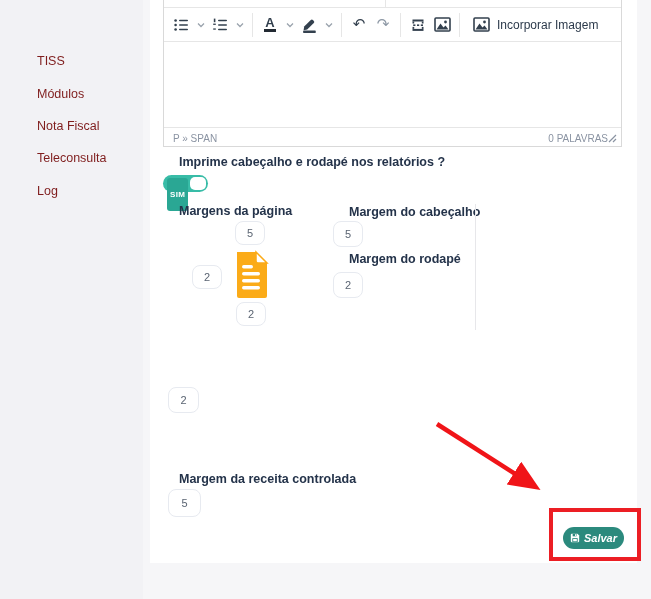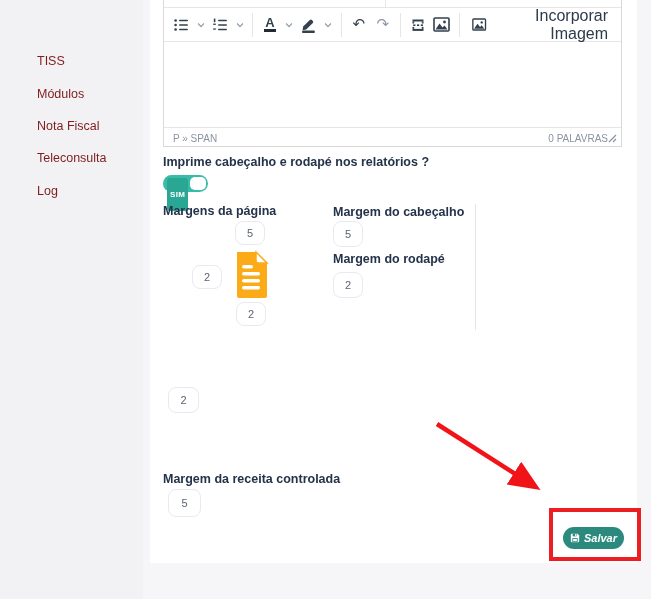--- a/index.html
+++ b/index.html
@@ -23,28 +23,28 @@
   .tb-cut{position:relative;height:7px;border-bottom:1px solid #e6e6e6;}
   .tb-cut .tick{position:absolute;left:221px;top:0;width:1px;height:7px;background:#e6e6e6;}
   .toolbar{height:33px;border-bottom:1px solid #e6e6e6;display:flex;align-items:center;padding:0 5px;}
   .tb-btn{display:flex;align-items:center;justify-content:center;height:26px;min-width:24px;
     color:#33404e;cursor:pointer;border-radius:3px;}
   .tb-chev{min-width:15px;}
   .tb-sep{width:1px;height:24px;background:#e6e6e6;margin:0 5px;}
   .a-icon{font-weight:bold;font-size:13px;line-height:12px;color:#33404e;border-bottom:3px solid #222a33;padding:0 1px;}
   .uni-icon{font-family:"DejaVu Sans",sans-serif;font-size:15px;line-height:15px;color:#33404e;}
   .embed-btn{display:flex;align-items:center;gap:7px;padding:0 8px;height:26px;color:#2c3a4b;
-    font-size:16px;cursor:pointer;border-radius:3px;text-align:right;}
+    font-size:12px;cursor:pointer;border-radius:3px;text-align:right;}
   .editor-body{height:85px;cursor:text;}
   .statusbar{height:20px;border-top:1px solid #e6e6e6;display:flex;align-items:center;
     justify-content:space-between;padding:0 4px 0 9px;color:#8a93a2;font-size:10px;}
   .sb-right{display:flex;align-items:center;gap:0;}
 
   
-  .q-label,.f-label{font-size:12.5px;font-weight:bold;color:#24334a;}
+  .q-label,.f-label{font-size:12.5px;font-weight:bold;color:#24334a;margin-left:16px;}
   .toggle{left:163px;top:175px;width:45px;height:17px;background:#38bca7;border-radius:9px;cursor:pointer;}
   .toggle .knob{position:absolute;right:2px;top:2px;width:16px;height:13px;background:#ffffff;border-radius:5px;}
   .toggle .on-label{position:absolute;left:4px;top:3px;font-size:8px;font-weight:bold;color:#ffffff;
     background:#2aa794;border-radius:3px;padding:12px 3px;line-height:9px;letter-spacing:.3px;}
 
   .m-input{position:absolute;box-sizing:border-box;border:1px solid #e7eaf0;border-radius:8px;
     background:#fff;text-align:center;font-size:11px;color:#5a6472;font-family:"Liberation Sans",sans-serif;
     outline:none;padding:0;}
   .v-divider{width:1px;background:#e7e7ea;}
 

